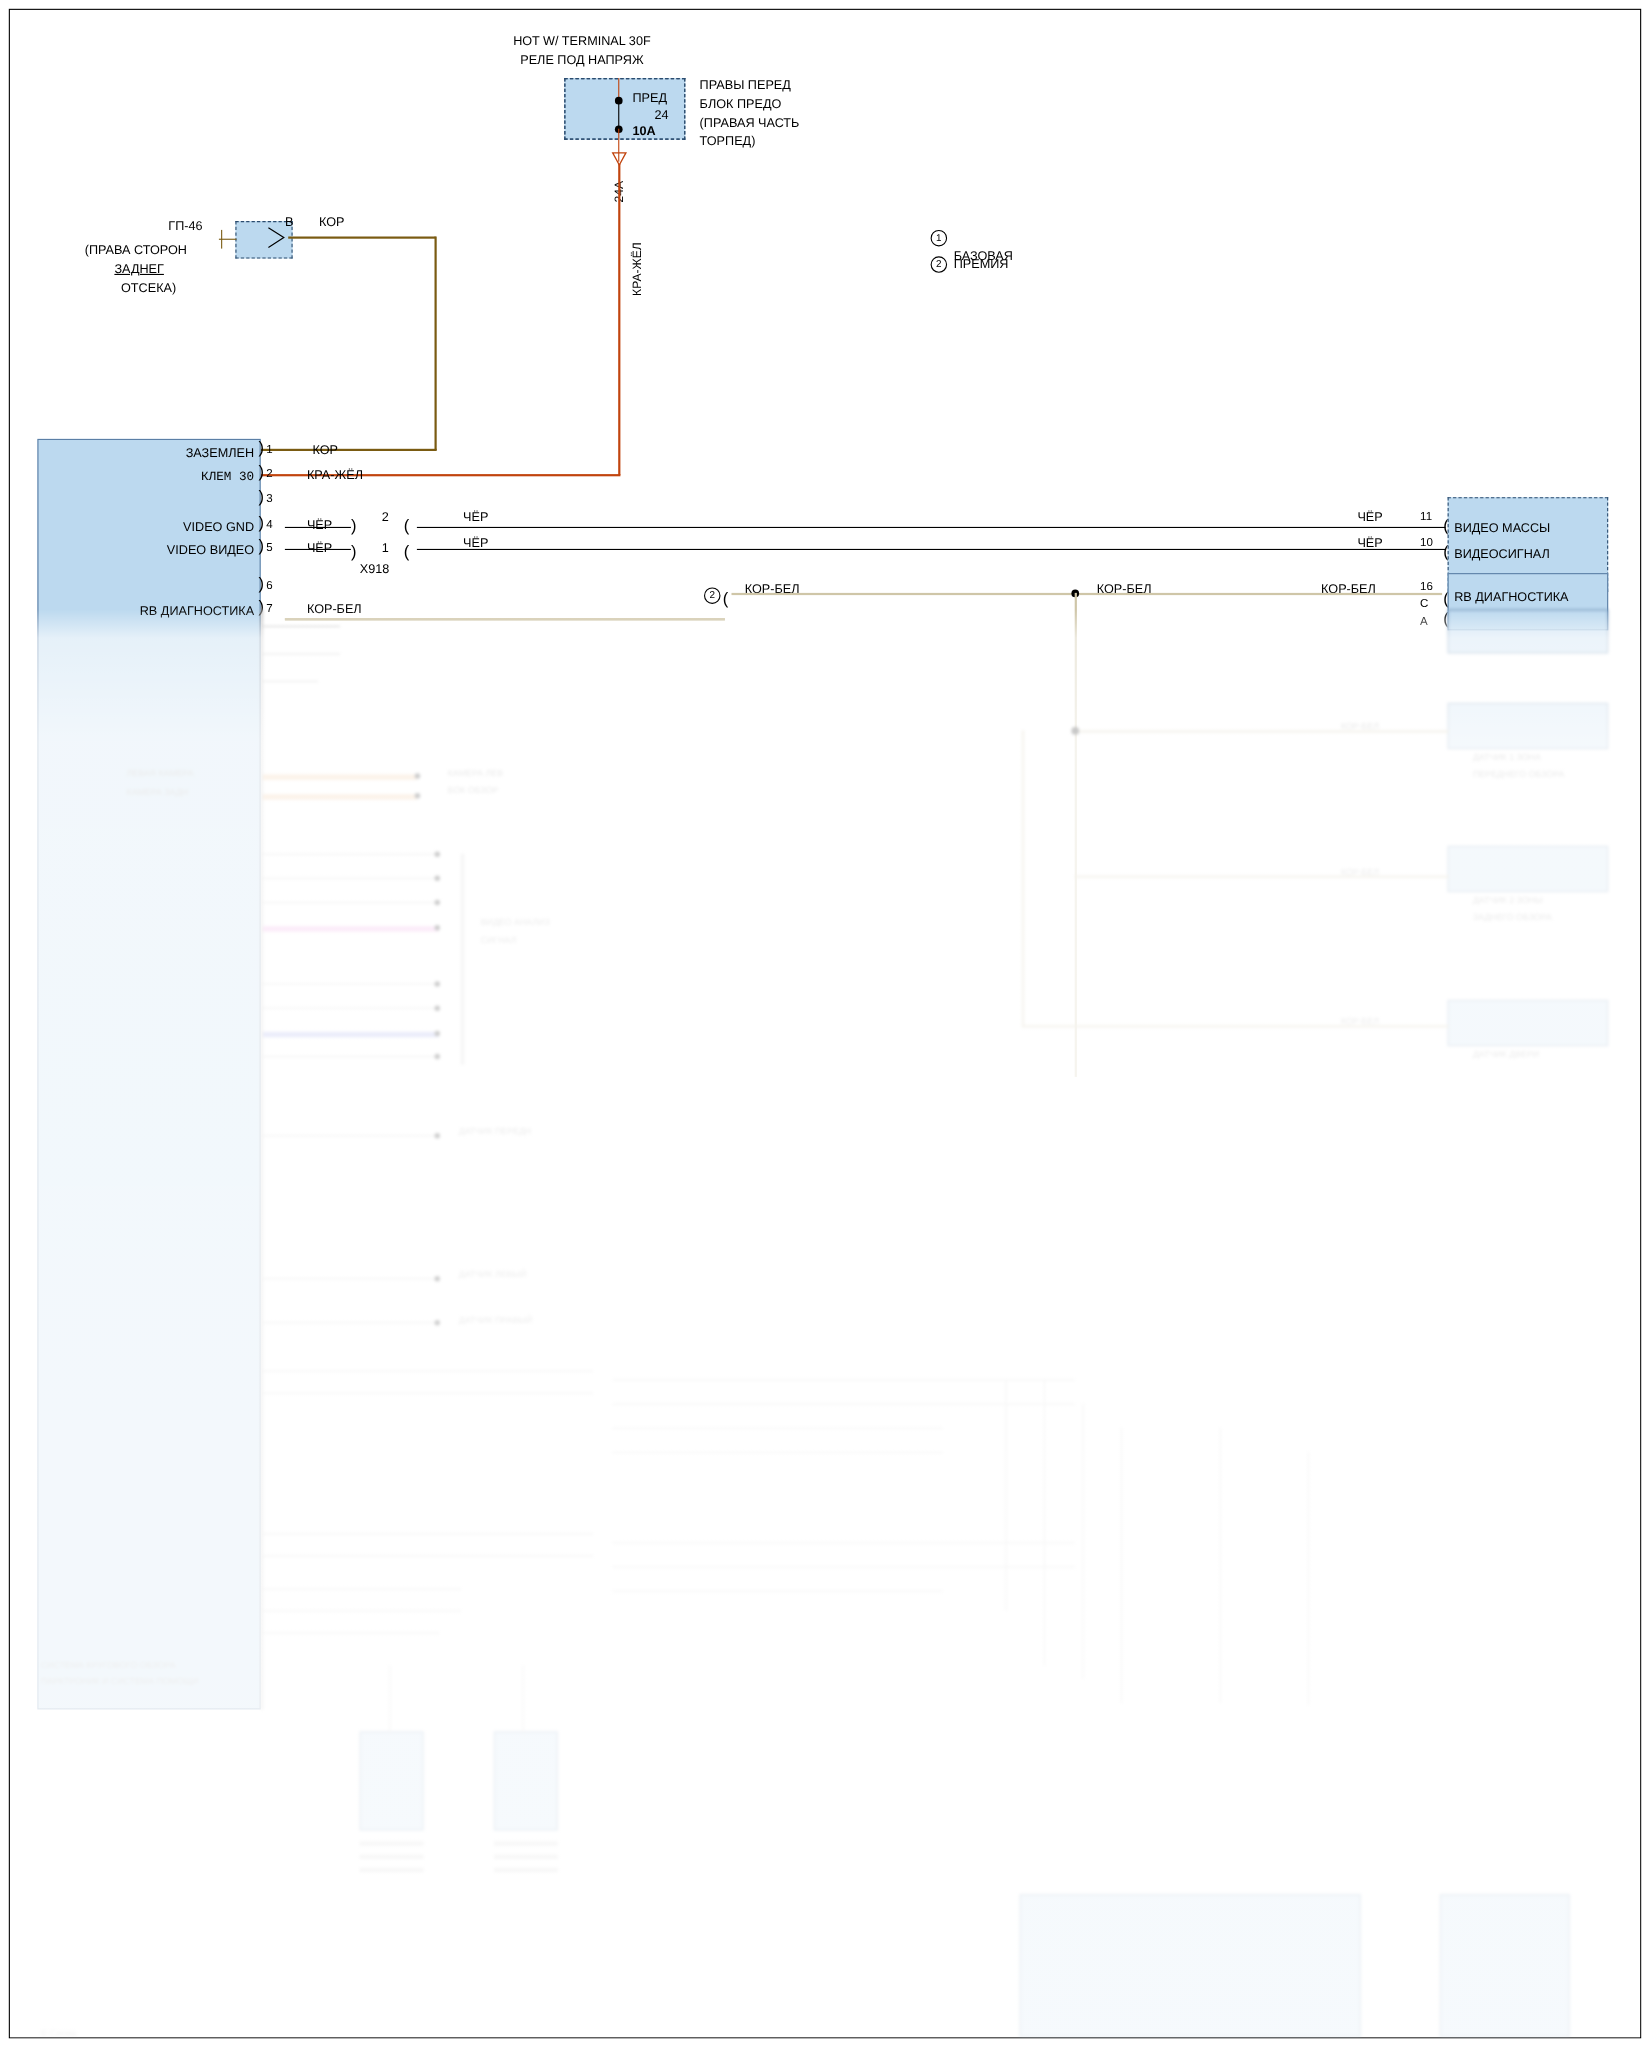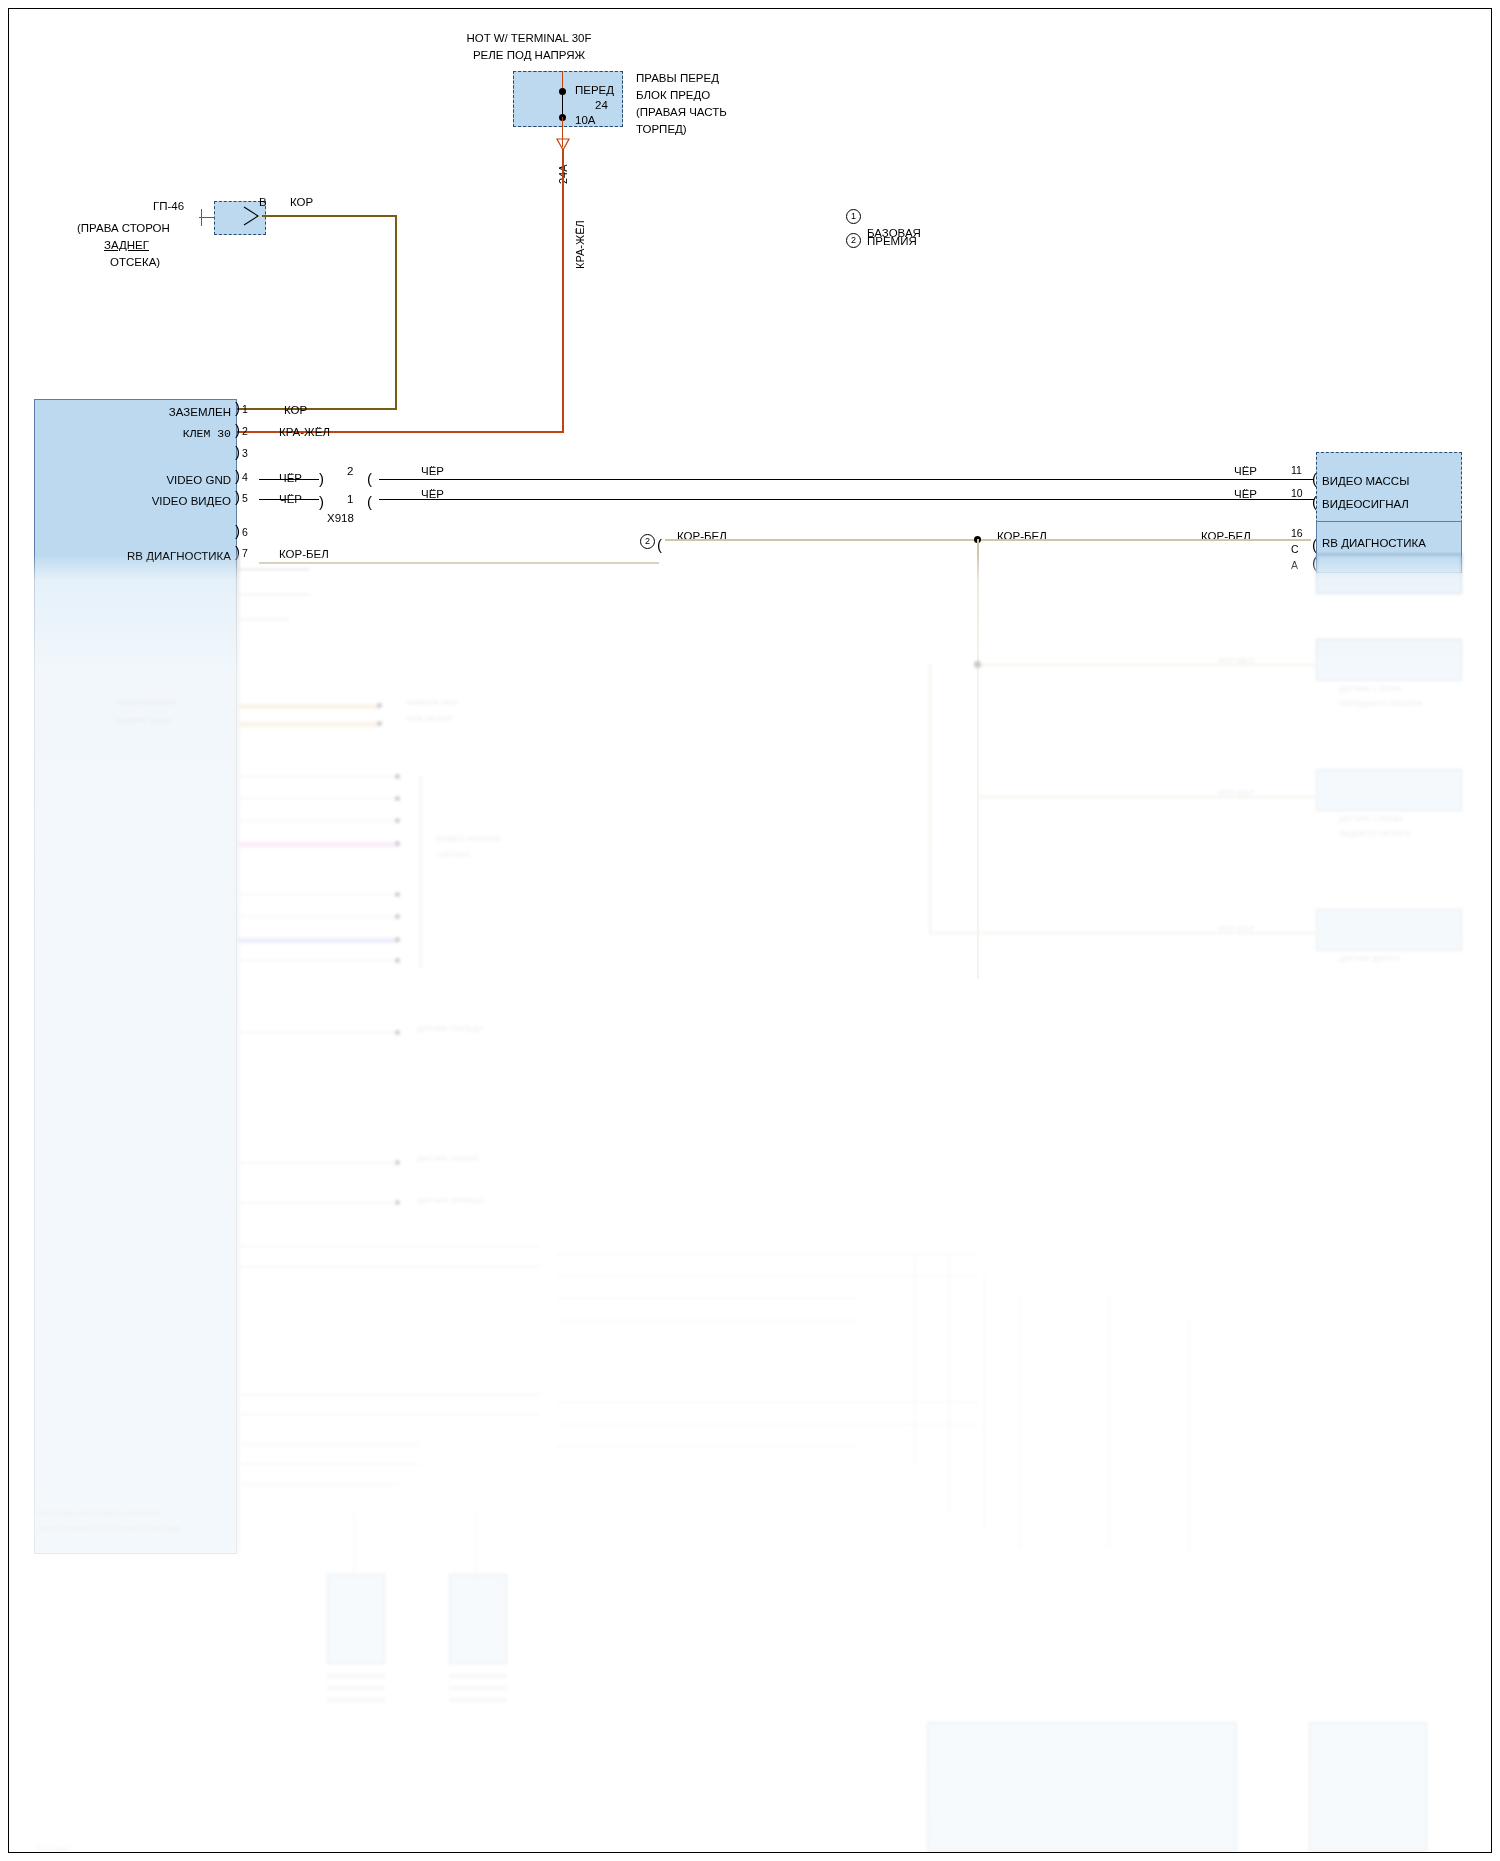--- a/index.html
+++ b/index.html
@@ -31,23 +31,23 @@
 
 <div id="page">
   <div id="sheet">
 
     <div class="lbl c" style="left:400px;top:22px;width:240px;">HOT W/ TERMINAL 30F</div>
     <div class="lbl c" style="left:400px;top:39px;width:240px;">РЕЛЕ ПОД НАПРЯЖ</div>
 
     <div class="dash" style="left:504px;top:62px;width:110px;height:56px;background:#bcd9ef;border-style:dashed;"></div>
     <div class="dashw" style="left:504px;top:62px;width:110px;height:56px;"></div>
 
-    <div class="lbl" style="left:566px;top:74px;">ПЕРЕД</div>
+    <div class="lbl" style="left:566px;top:74px;">ПРЕД</div>
     <div class="lbl" style="left:586px;top:89px;text-align:center;">24</div>
-    <div class="lbl" style="left:566px;top:104px;">10A</div>
+    <div class="lbl" style="left:566px;top:104px;font-weight:bold;">10A</div>
 
     <div class="lbl" style="left:627px;top:62px;">ПРАВЫ ПЕРЕД</div>
     <div class="lbl" style="left:627px;top:79px;">БЛОК ПРЕДО</div>
     <div class="lbl" style="left:627px;top:96px;">(ПРАВАЯ ЧАСТЬ</div>
     <div class="lbl" style="left:627px;top:113px;">ТОРПЕД)</div>
 
     <div class="wire v" style="left:553px;top:62px;height:20px;background:#c1440e;"></div>
     <div class="dot" style="left:550px;top:79px;background:#000;"></div>
     <div class="wire v" style="left:553px;top:82px;height:30px;background:#000;"></div>
     <div class="dot" style="left:550px;top:105px;"></div>

